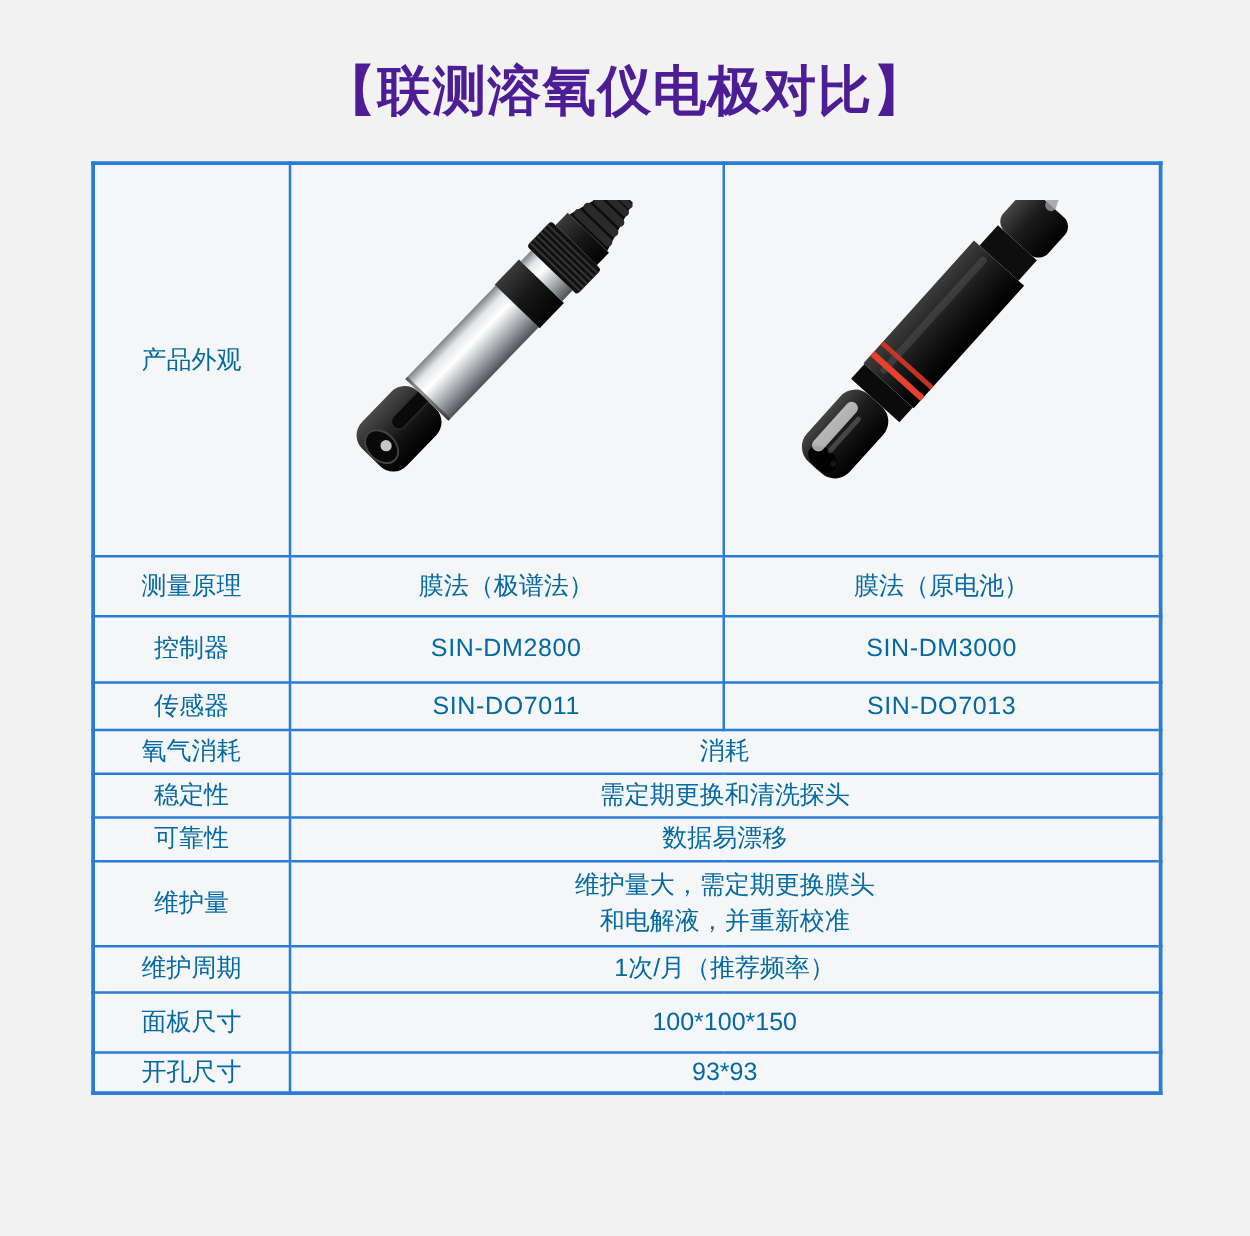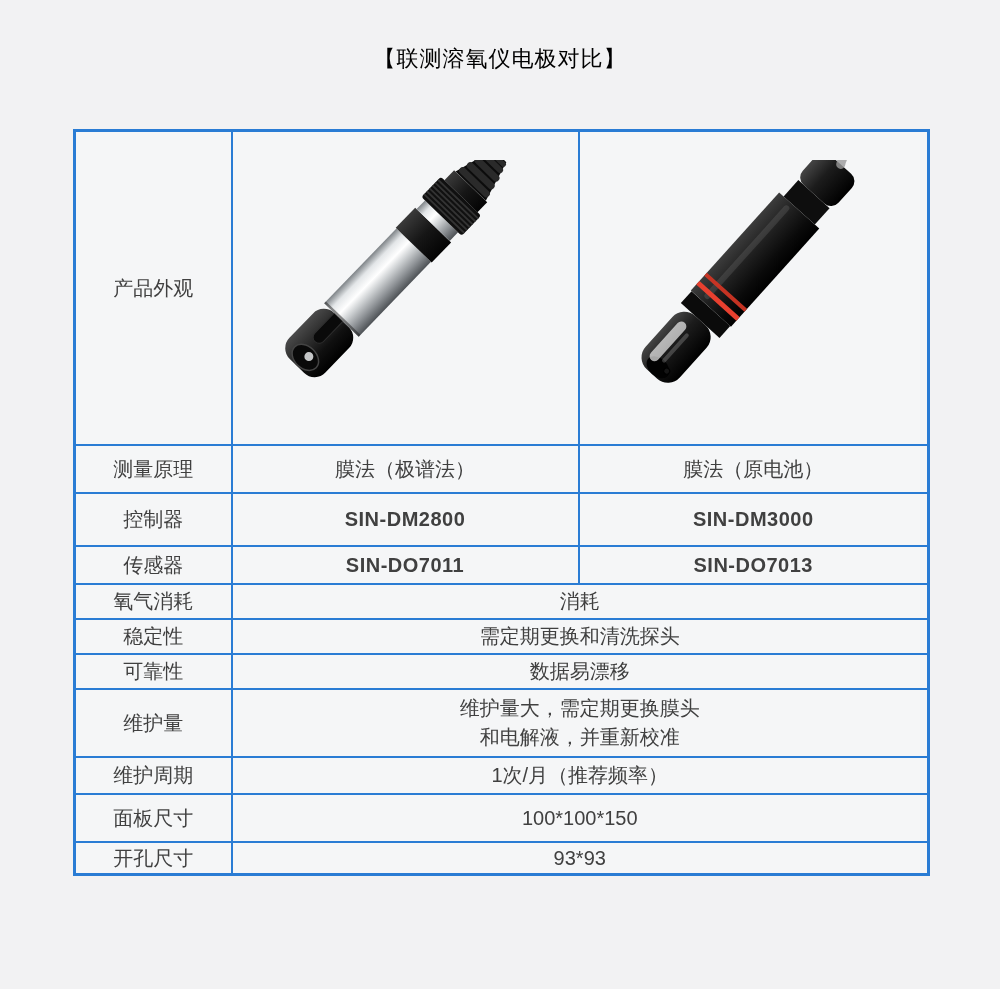--- a/index.html
+++ b/index.html
@@ -6,41 +6,41 @@
   body{
     width:1000px;height:989px;
     background:#f2f2f3;
     font-family:"Liberation Sans","DejaVu Sans",sans-serif;
     position:relative;overflow:hidden;
     color:#262626;
   }
   .page-title{
     position:absolute;top:44px;left:0;width:1000px;
     text-align:center;
-    font-size:22px;font-weight:400;
-    color:#000000;letter-spacing:1px;
+    font-size:43px;font-weight:700;
+    color:#4c1d95;letter-spacing:1px;
   }
   table.cmp{
     position:absolute;left:73px;top:129px;
     width:854px;
     border-collapse:collapse;table-layout:fixed;
     border:3px solid #2a7cd4;
   }
   table.cmp td{
     border:2px solid #2a7cd4;
     background:#f5f6f7;
     text-align:center;vertical-align:middle;
     font-size:20px;line-height:1.42;
     padding:0;
     white-space:pre-line;
-    color:#404040;
+    color:#0369a1;
     margin-left:44px;
   }
   td.lbl{font-size:20px;}
-  td.model{font-size:21px;letter-spacing:.5px;font-weight:bold;}
+  td.model{font-size:21px;letter-spacing:.5px;}
   td.photo{
     padding:0;
     background:radial-gradient(ellipse at 48% 50%, #ffffff 35%, #f5f6f7 88%);
   }
   .photo-wrap{position:relative;width:100%;height:255px;overflow:hidden;}
   .photo-wrap svg{position:absolute;left:0;top:0;}
 </style>
 </head>
 <body>
 

